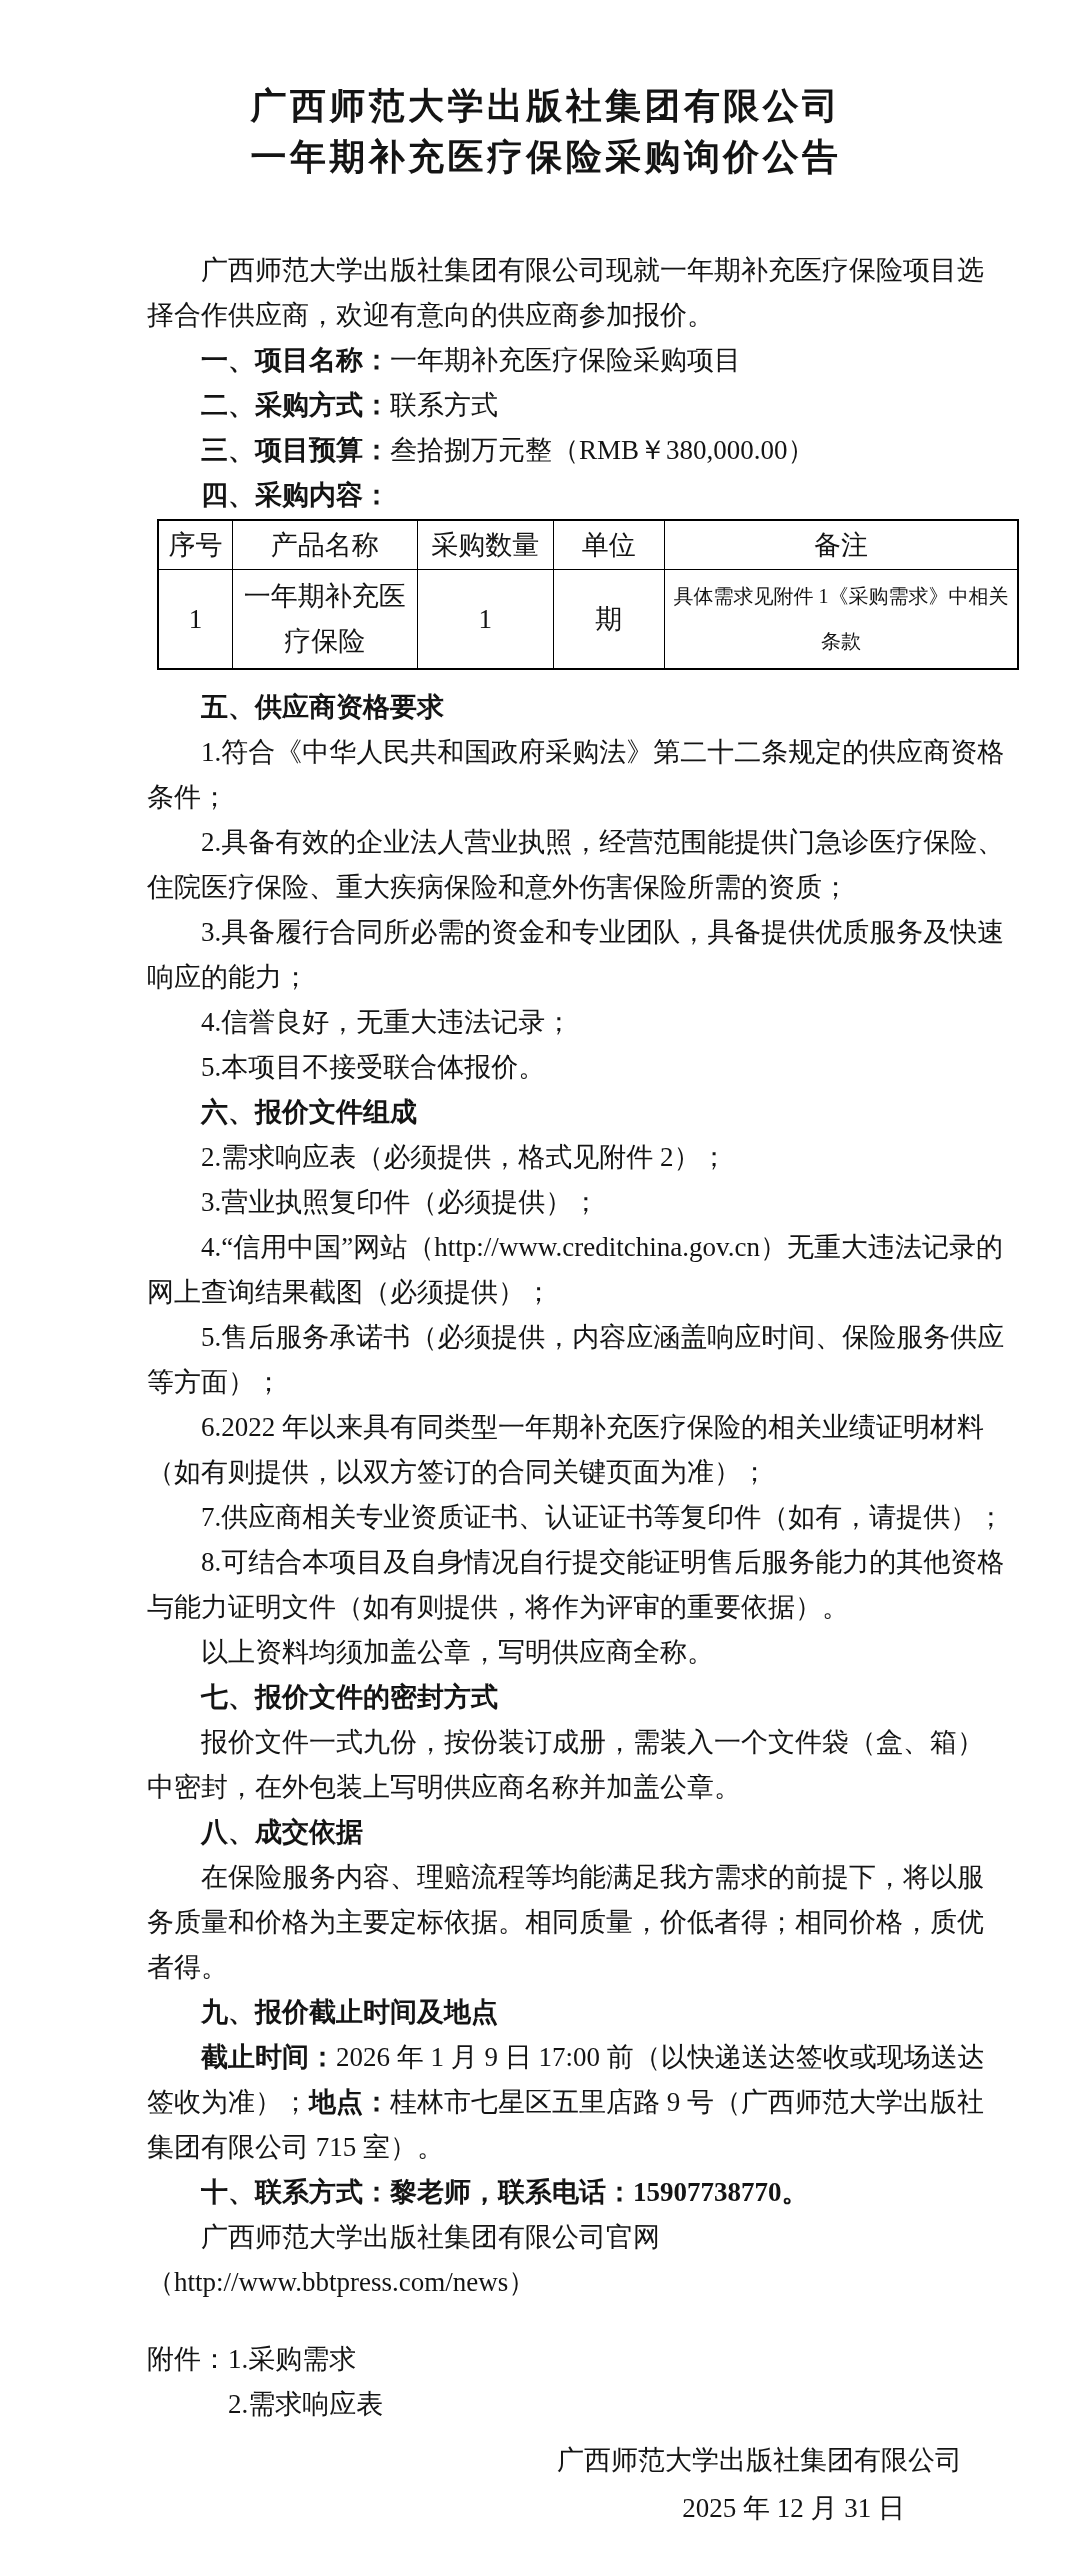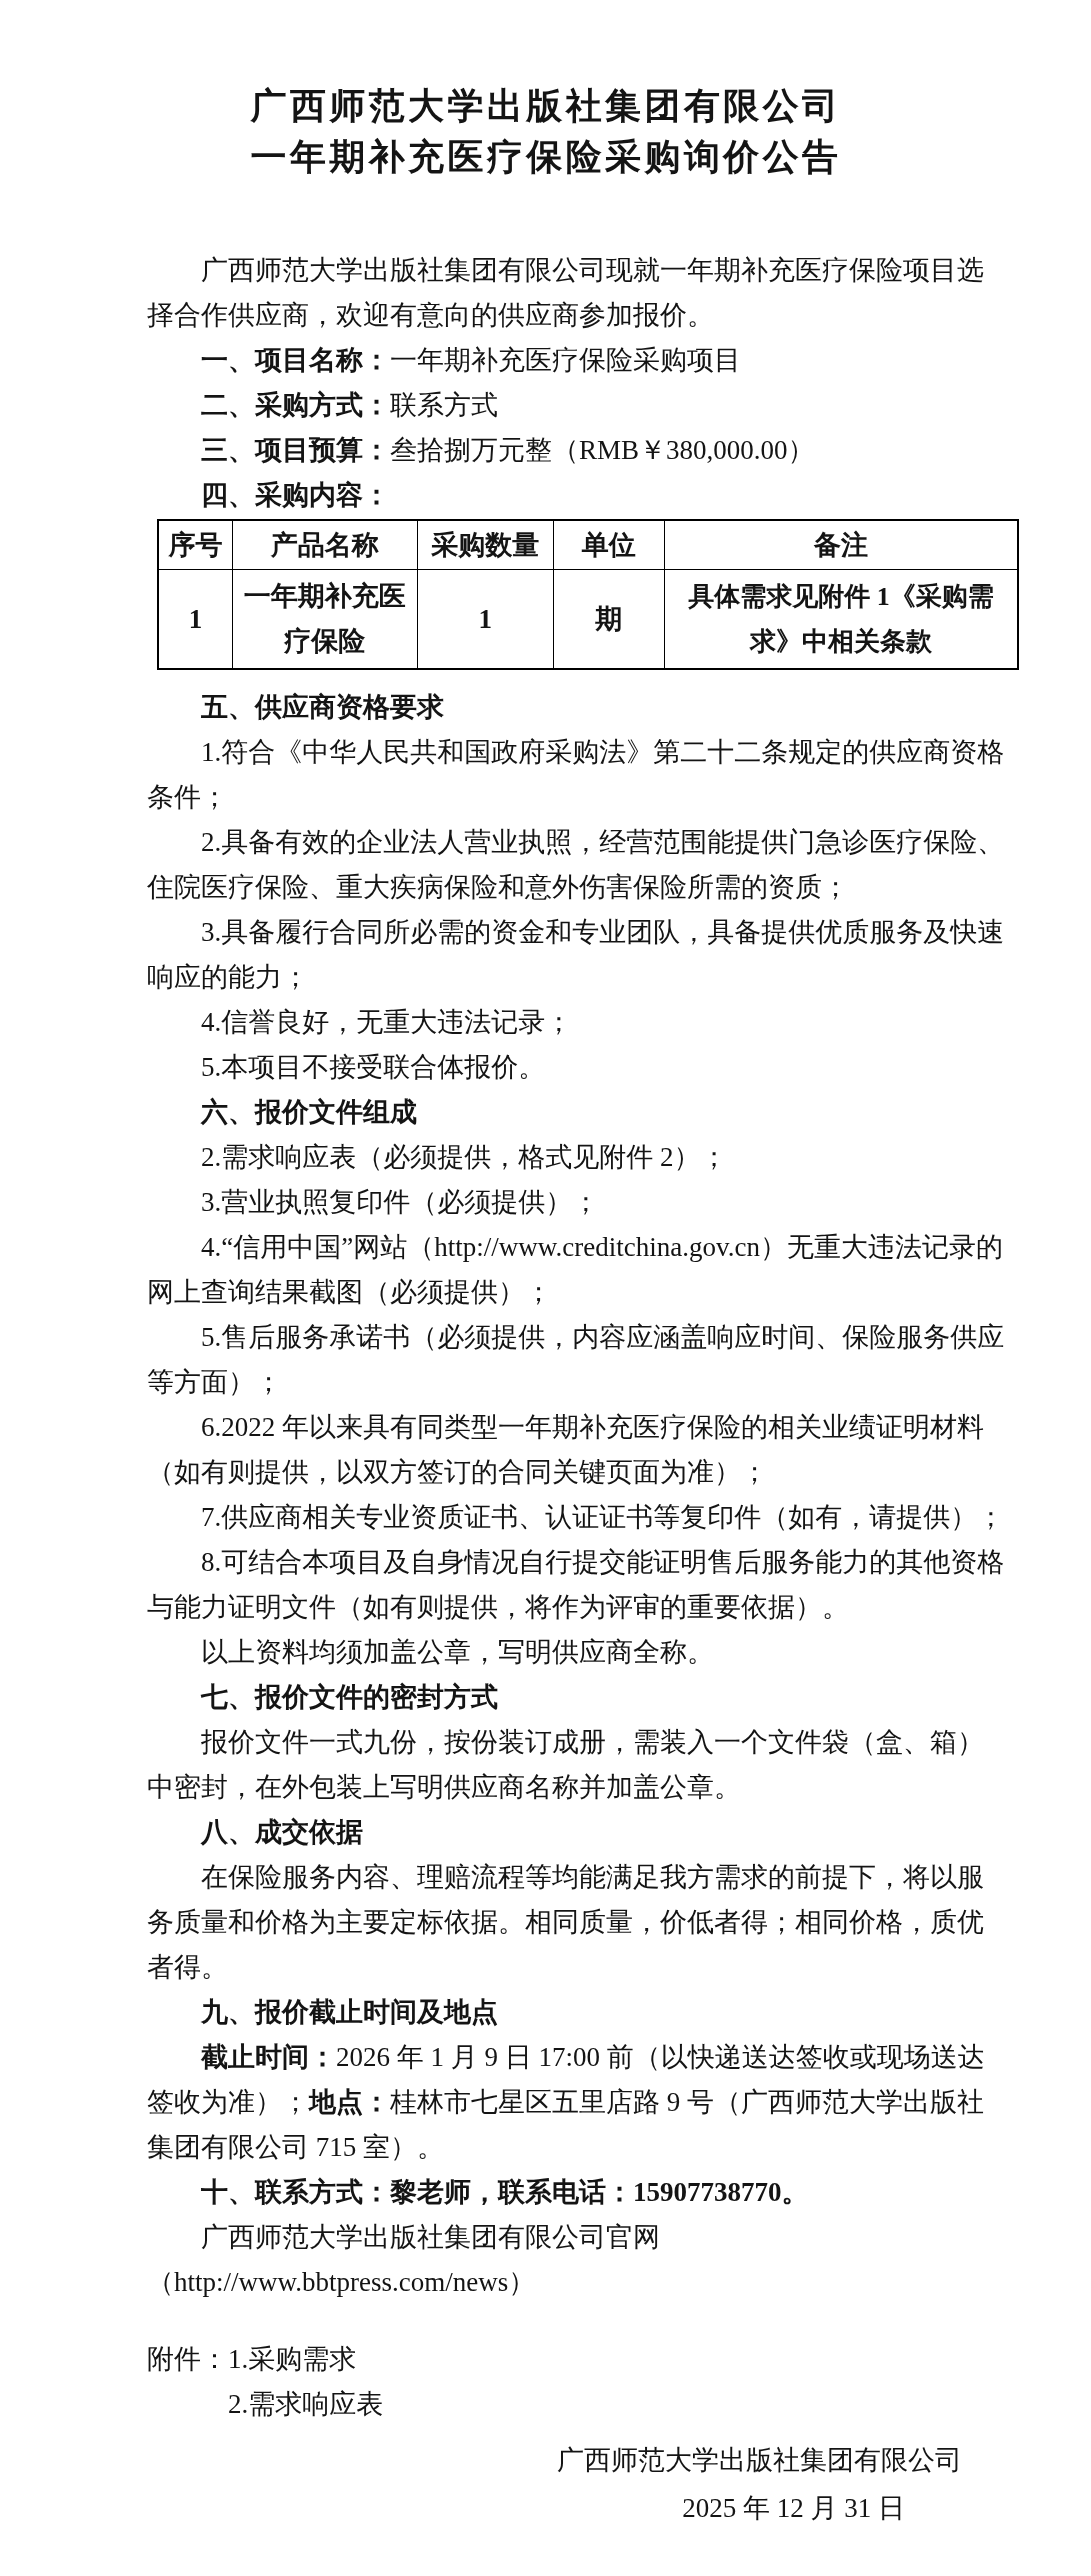--- a/index.html
+++ b/index.html
@@ -23,26 +23,26 @@
   .bold{font-weight:bold;}
   .sec-heading{font-weight:bold;text-indent:2em;}
   .sec-heading .inline-normal{font-weight:bold;}
 
   table.doc-table{
     border-collapse:collapse;table-layout:fixed;
     width:860px;margin-left:10.3px;margin-top:1.4px;margin-bottom:15px;
     border:2.1px solid #000;
   }
   table.doc-table th, table.doc-table td{
-    border:1.4px solid #000;font-weight:bold;
+    border:1.4px solid #000;font-weight:normal;
     text-align:center;vertical-align:middle;padding:4px;
   }
   table.doc-table thead th{height:40px;line-height:36px;}
   table.doc-table tbody td{height:85px;line-height:45px;}
-  td.col-remark{font-size:26px;}
+  td.col-remark{font-size:20px;}
 
   .attachments{margin-top:32px;}
   .att-label{vertical-align:top;}
   .att-items{display:inline-block;vertical-align:top;}
 
   .signature{margin-top:8.3px;line-height:48px;}
   .sig-company{text-align:right;padding-right:43px;white-space:nowrap;}
   .sig-date{text-align:right;padding-right:100px;white-space:nowrap;}
 </style>
 </head>

